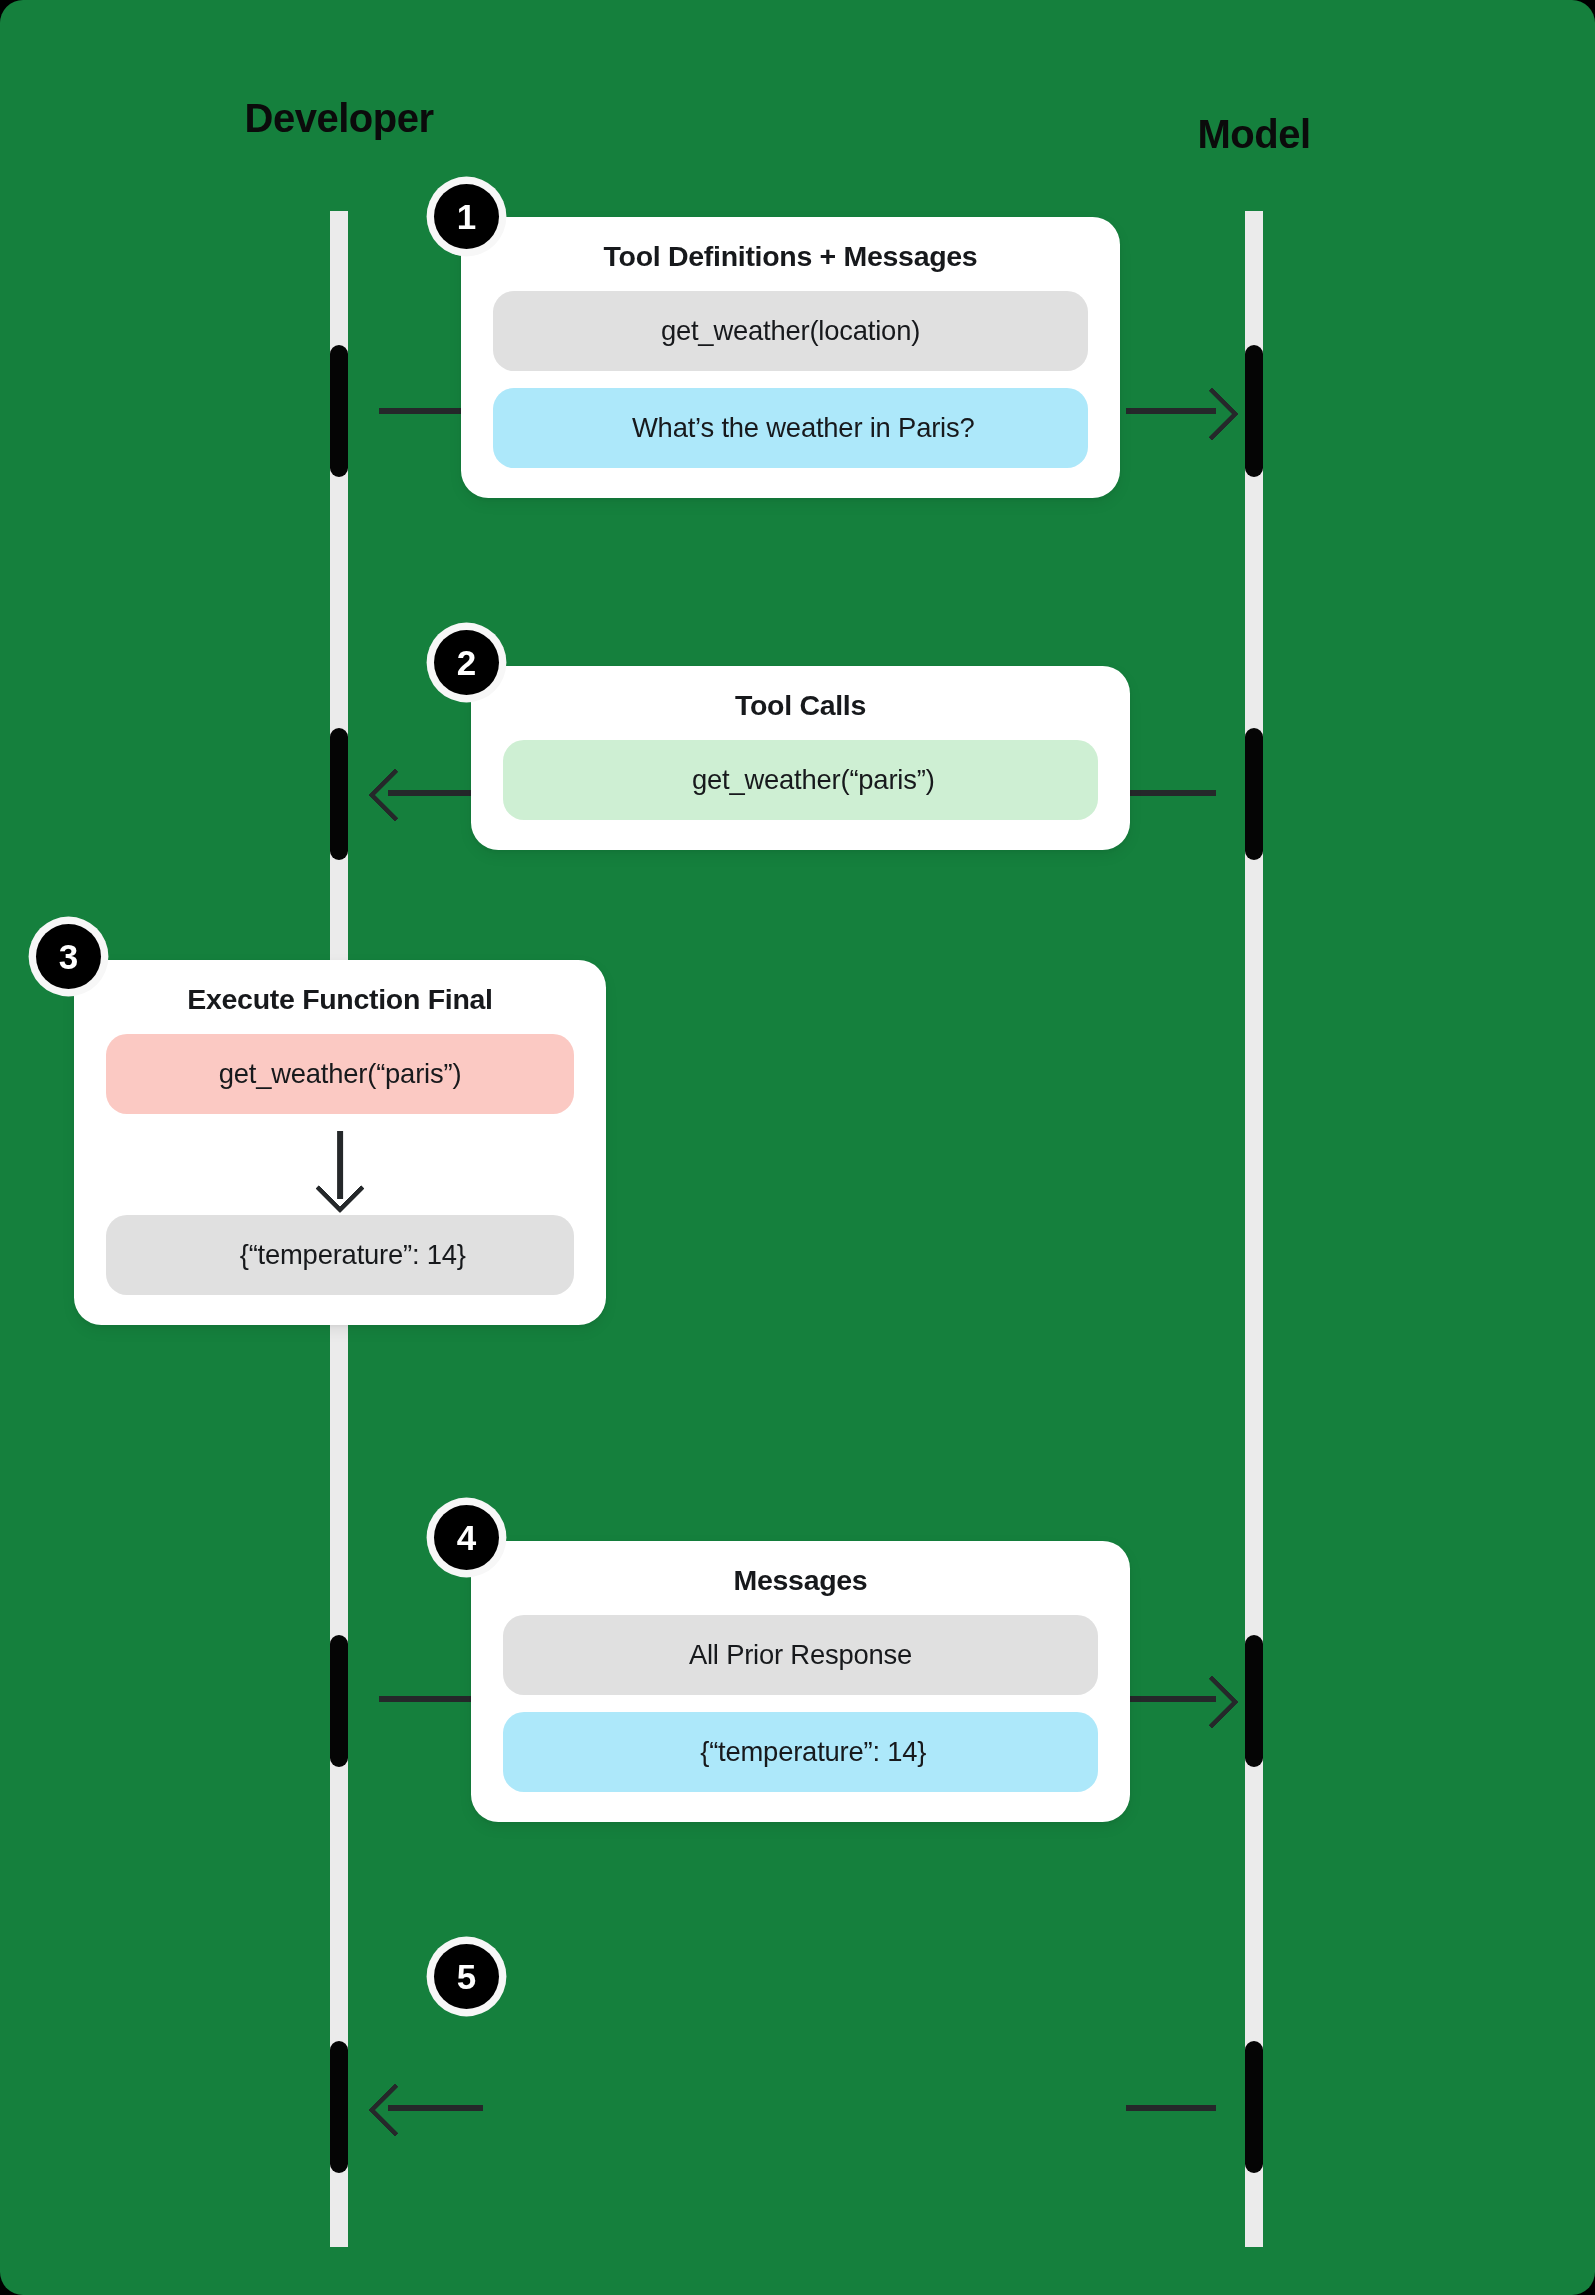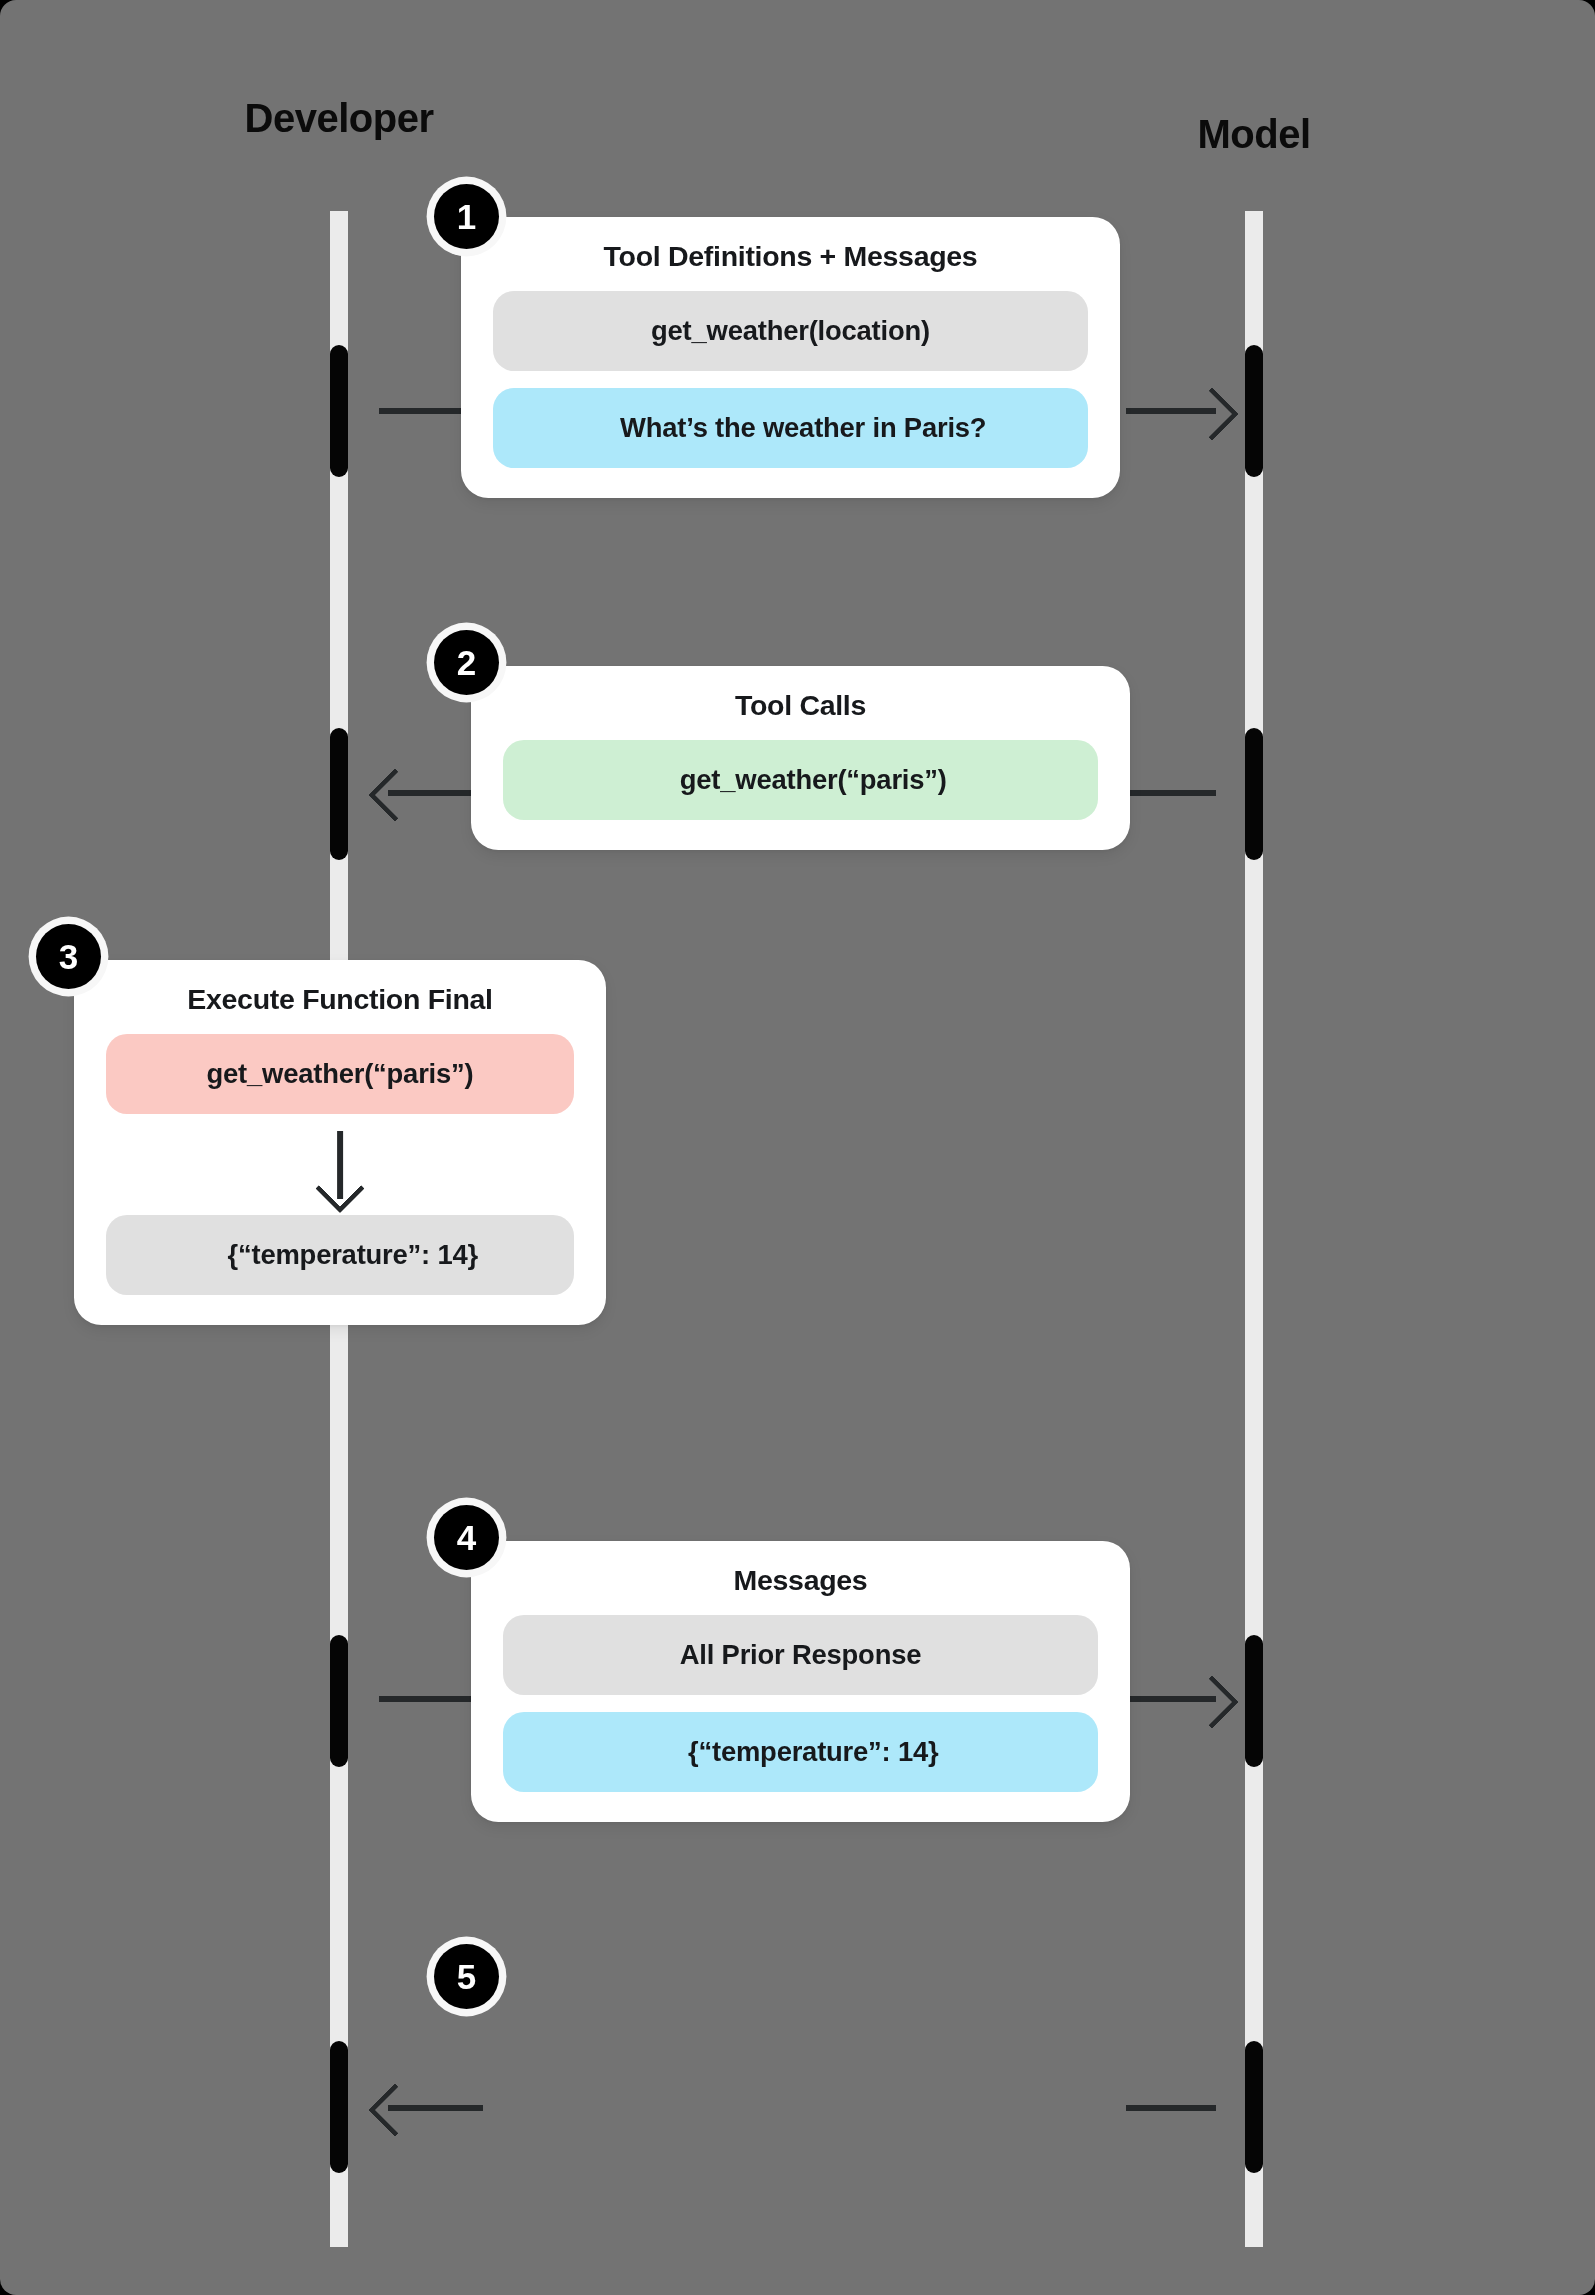--- a/index.html
+++ b/index.html
@@ -12,22 +12,22 @@
     width: 1595px;
     height: 2295px;
     overflow: hidden;
     font-family: "Liberation Sans", sans-serif;
   }
 
   #canvas {
     position: relative;
     width: 1595px;
     height: 2295px;
-    background: #737373;
-    border-radius: 16px;
+    background: #15803d;
+    border-radius: 23px;
     overflow: hidden;
   }
 
   
   .col-header {
     position: absolute;
     font-size: 40px;
     font-weight: 700;
     color: #0b0b0b;
     letter-spacing: -0.5px;
@@ -88,21 +88,21 @@
     color: #17191c;
     text-align: center;
     letter-spacing: -0.3px;
     margin-bottom: 18px;
     white-space: nowrap;
   }
   .pill {
     border-radius: 21px;
     text-align: center;
     font-size: 27.4px;
-    font-weight: 700;
+    font-weight: 400;
     color: #17191c;
     letter-spacing: -0.2px;
     padding: 24px 10.5px;
     margin-bottom: 17px;
     white-space: nowrap;
     overflow: hidden;
   }
   .pill:last-child { margin-bottom: 0; padding-left: 36px; }
   .pill.grey  { background: #e0e0e0; }
   .pill.blue  { background: #ade8fa; }

